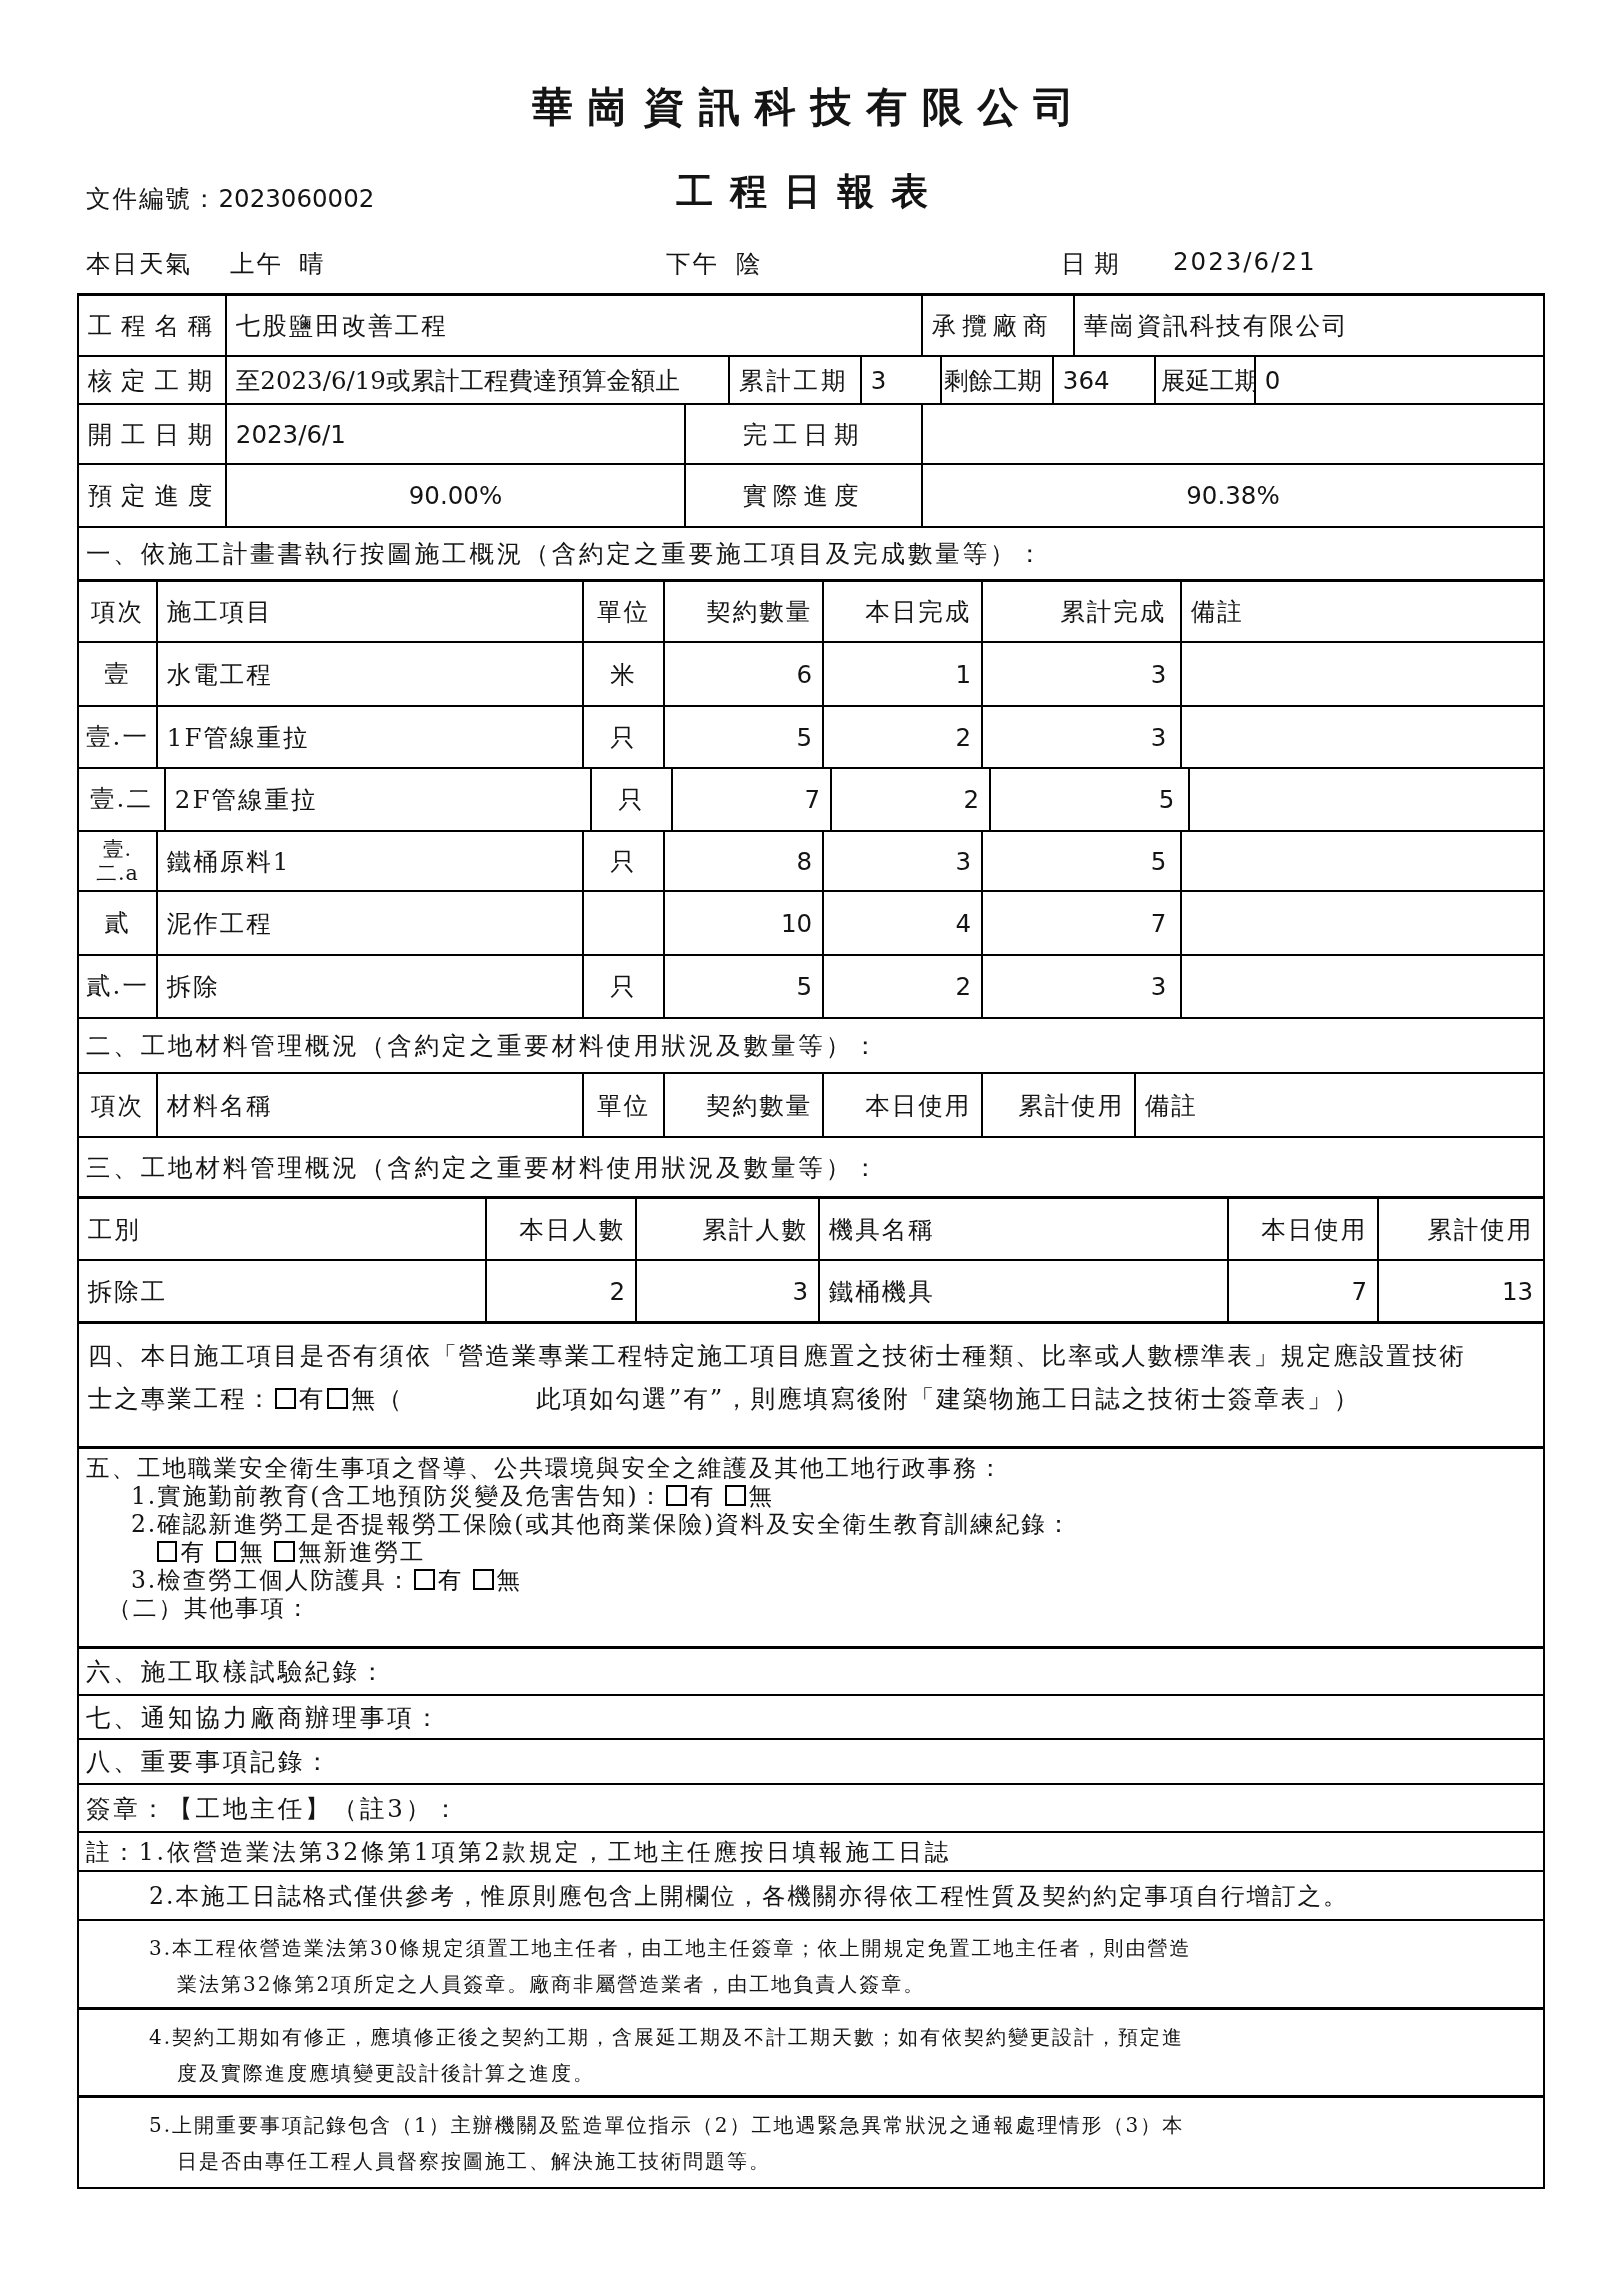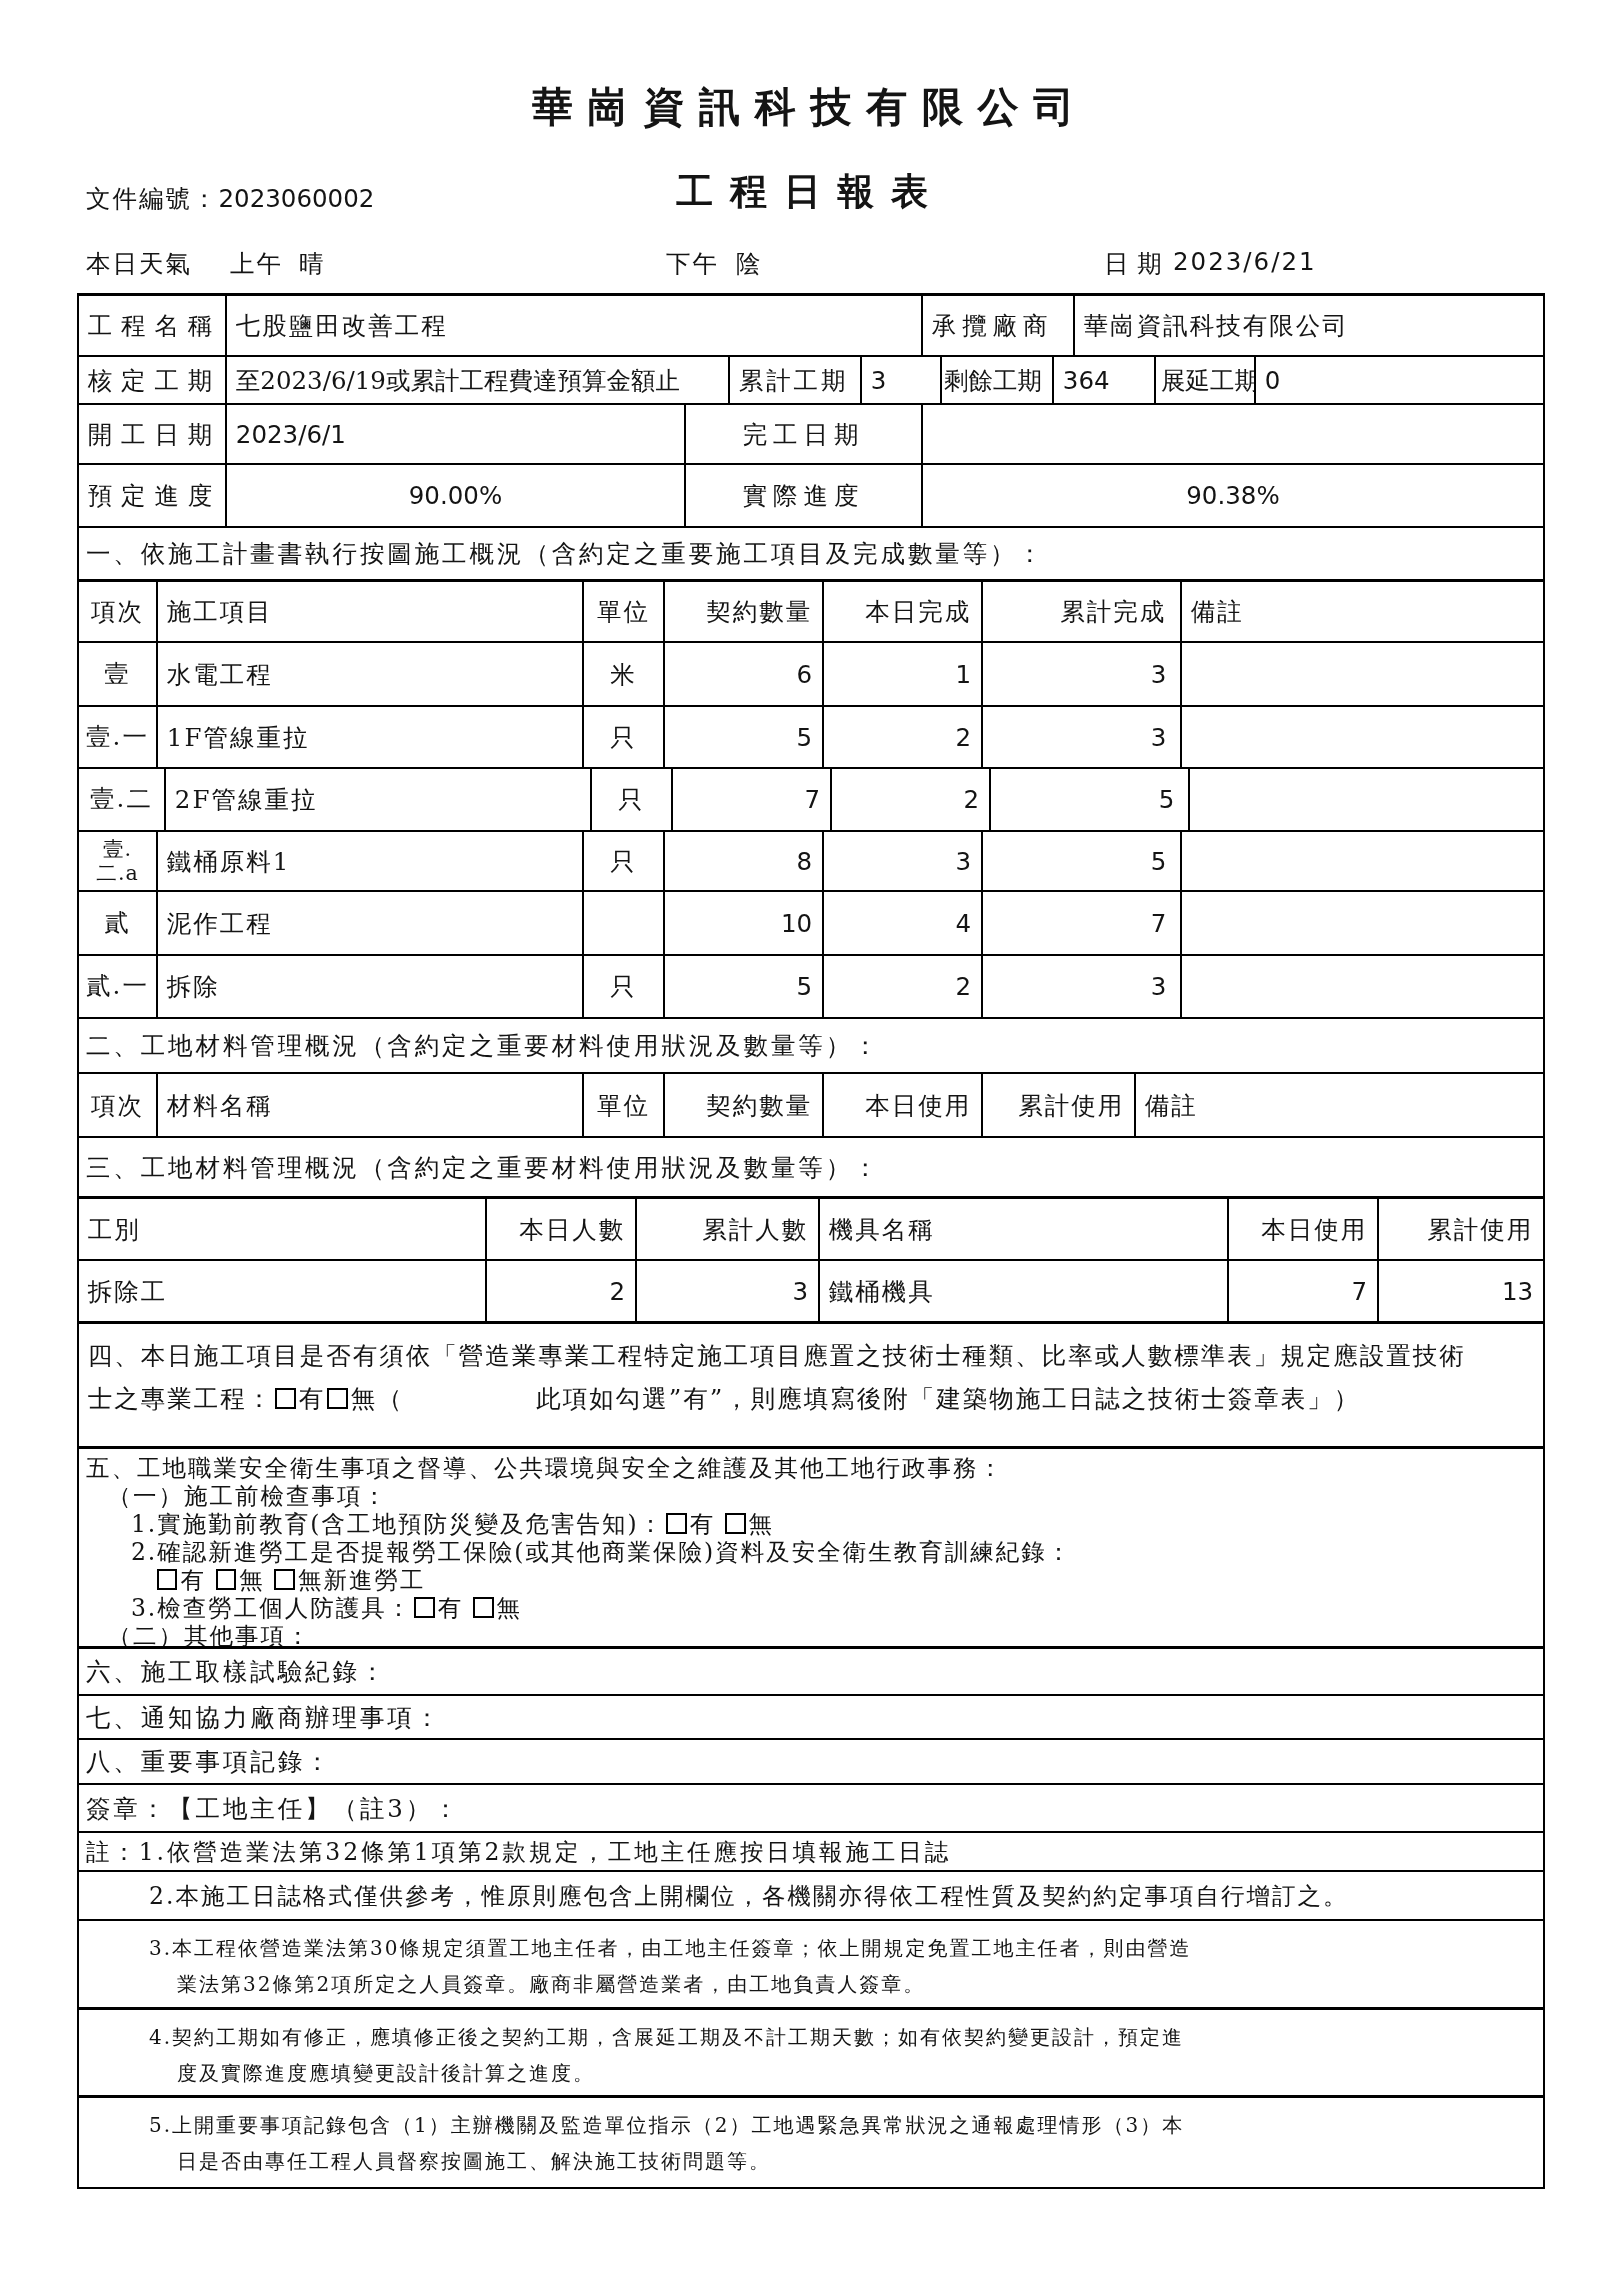--- a/index.html
+++ b/index.html
@@ -55,21 +55,21 @@
 
   <div class="company-title">華崗資訊科技有限公司</div>
   <div class="doc-no"><span>文件編號：</span><span class="num">2023060002</span></div>
   <div class="form-title">工程日報表</div>
 
   <div class="wx" style="left:86px;">本日天氣</div>
   <div class="wx" style="left:230px;">上午</div>
   <div class="wx" style="left:299px;">晴</div>
   <div class="wx" style="left:666px;">下午</div>
   <div class="wx" style="left:736px;">陰</div>
-  <div class="wx ls8" style="left:1104px;">日期</div>
+  <div class="wx ls8" style="left:1061px;">日期</div>
   <div class="wx num" style="left:1173px;">2023/6/21</div>
 
   <div class="form">
 
     <div class="row" style="height:61px">
       <div class="cell al ls8" style="width:148px">工程名稱</div>
       <div class="cell al" style="width:696px">七股鹽田改善工程</div>
       <div class="cell al ls6" style="width:152px">承攬廠商</div>
       <div class="cell al f1">華崗資訊科技有限公司</div>
     </div>
@@ -216,21 +216,20 @@
     <div class="row bb4" style="height:125px">
       <div class="cell block s4box f1" style="border-right:none">
         <div>四、本日施工項目是否有須依「營造業專業工程特定施工項目應置之技術士種類、比率或人數標準表」規定應設置技術</div>
         <div><span>士之專業工程：</span><span class="cb"></span><span>有</span><span class="cb"></span><span>無</span><span>（　　　　　此項如勾選”有”，則應填寫後附「建築物施工日誌之技術士簽章表」）</span></div>
       </div>
     </div>
 
     <div class="row bb4" style="height:200px">
       <div class="cell block s5box f1" style="border-right:none">
         <div>五、工地職業安全衛生事項之督導、公共環境與安全之維護及其他工地行政事務：</div>
-        <div class="ind1">（一）施工前檢查事項：</div>
         <div class="ind2"><span>1.實施勤前教育(含工地預防災變及危害告知)：</span><span class="cb"></span><span>有</span><span class="cb" style="margin-left:9.8px"></span><span>無</span></div>
         <div class="ind2">2.確認新進勞工是否提報勞工保險(或其他商業保險)資料及安全衛生教育訓練紀錄：</div>
         <div class="ind3"><span class="cb"></span><span>有</span><span class="cb" style="margin-left:9.8px"></span><span>無</span><span class="cb" style="margin-left:9.8px"></span><span>無新進勞工</span></div>
         <div class="ind2"><span>3.檢查勞工個人防護具：</span><span class="cb"></span><span>有</span><span class="cb" style="margin-left:9.8px"></span><span>無</span></div>
         <div class="ind1">（二）其他事項：</div>
       </div>
     </div>
 
     <div class="row" style="height:47px">
       <div class="cell sect f1" style="border-right:none">六、施工取樣試驗紀錄：</div>

